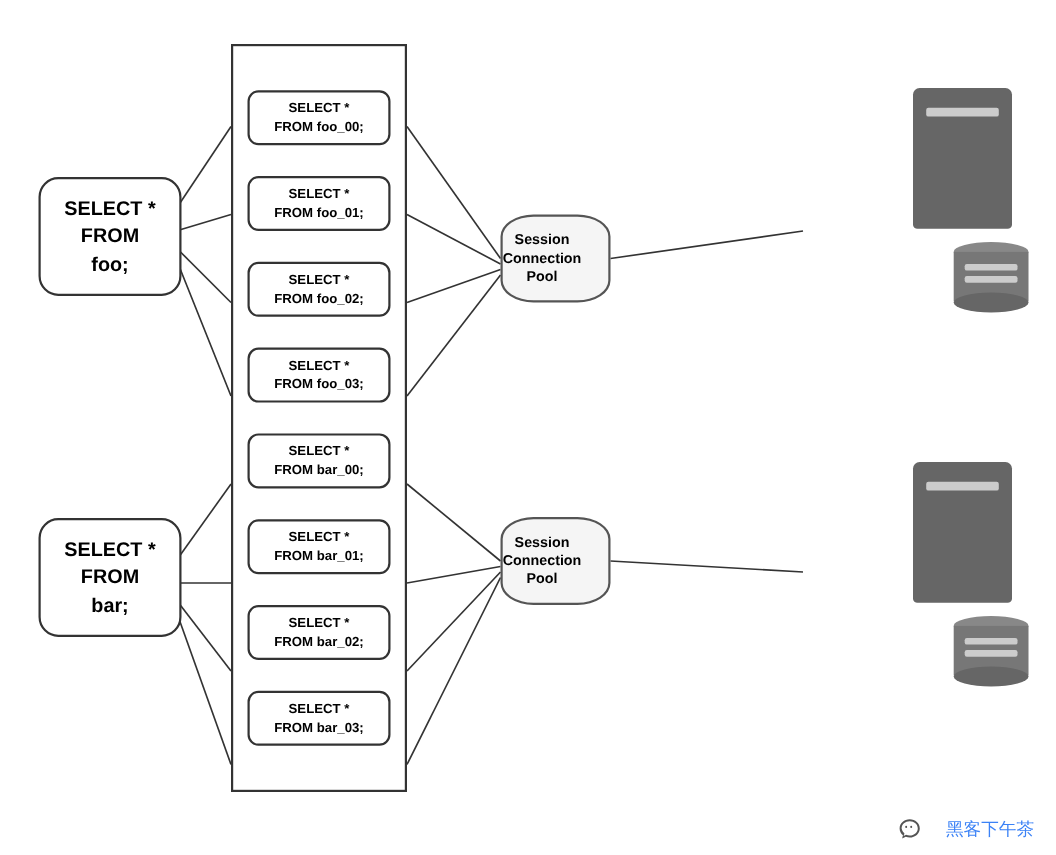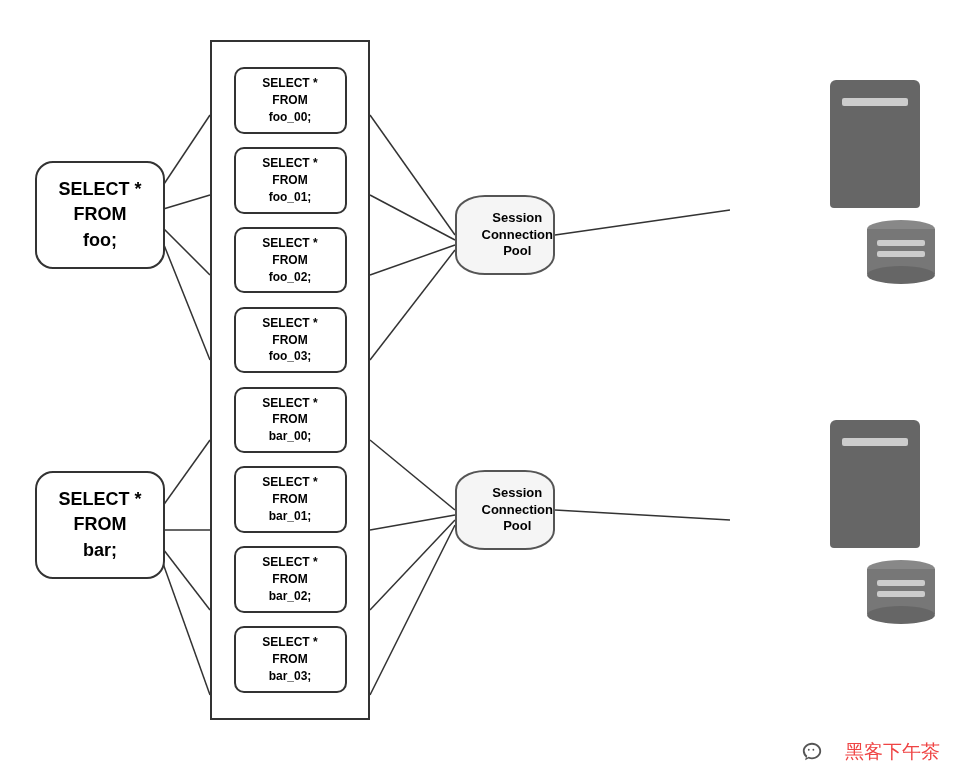--- a/index.html
+++ b/index.html
@@ -64,32 +64,32 @@
     }
 
     .sub-query-box {
       border: 2px solid #333;
       border-radius: 10px;
       padding: 6px 16px;
       font-size: 12px;
       font-weight: bold;
       line-height: 1.4;
       text-align: center;
-      width: 113px;
+      width: 130px;
       background: #fff;
     }
 
     .pool-box {
       border: 2px solid #555;
       border-radius: 30px / 20px;
       width: 100px;
       height: 80px;
       display: flex;
       align-items: center;
-      justify-content: flex-end;
+      justify-content: flex-start;
       text-align: center;
       font-size: 13px;
       font-weight: bold;
       line-height: 1.3;
       background: #f5f5f5;
     }
 
     .pool-box-1 {
       position: absolute;
       left: 455px;
@@ -120,22 +120,22 @@
     }
 
     
     .watermark {
       position: absolute;
       bottom: 12px;
       right: 20px;
       display: flex;
       align-items: center;
       gap: 22px;
-      font-size: 19px;
-      color: #ef4444;
+      font-size: 16px;
+      color: #3b82f6;
     }
 
     .wechat-icon {
       width: 22px;
       height: 22px;
     }
 
     
     .lines-svg {
       position: absolute;

